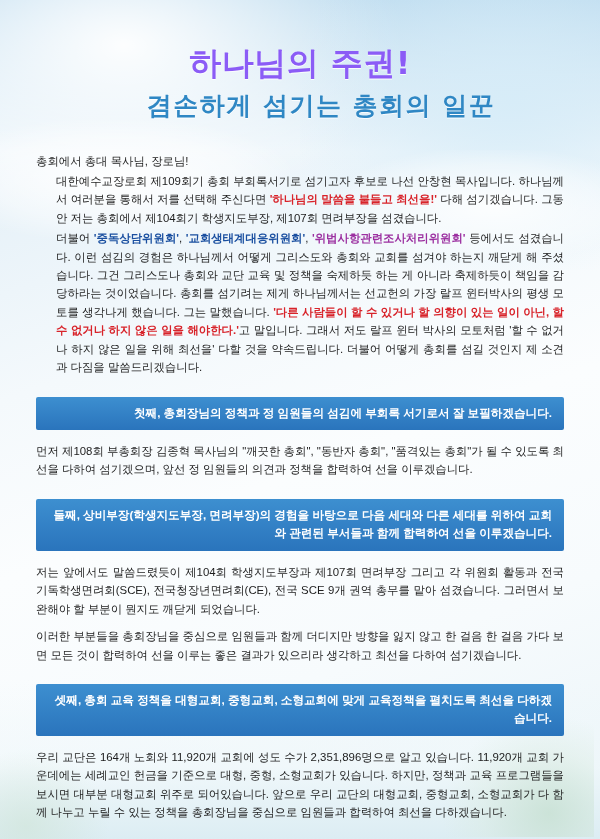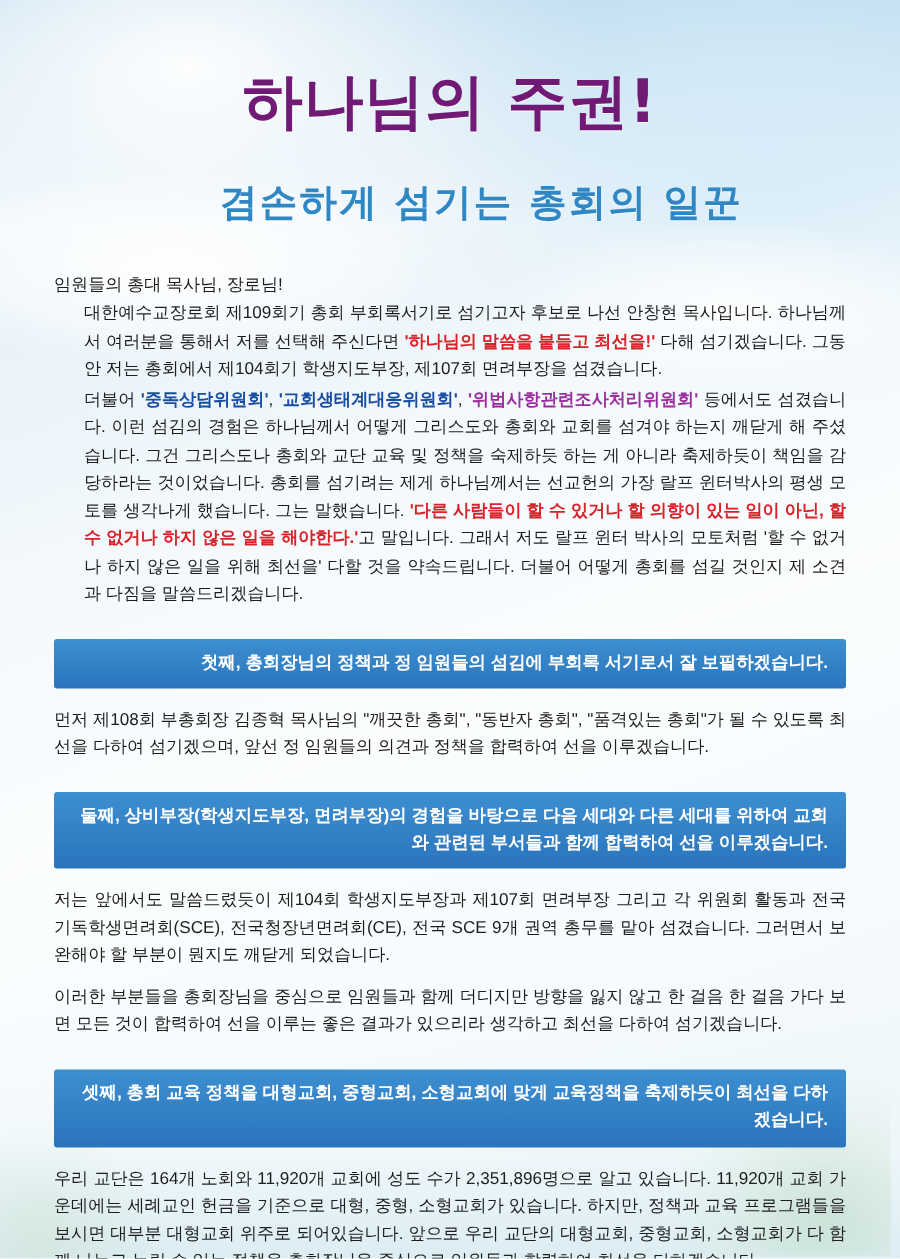--- a/index.html
+++ b/index.html
@@ -60,29 +60,29 @@
   .page { position: relative; width: 600px; height: 839px; }
 
   
   .header {
     position: relative;
     padding-top: 46px;
     text-align: center;
   }
   .title-main {
     font-family: "DejaVu Sans", sans-serif;
-    font-size: 40px;
+    font-size: 32px;
     font-weight: bold;
-    color: #701a75;
+    color: #8b5cf6;
     letter-spacing: 0.5px;
     text-shadow: 0 1px 0 rgba(255,255,255,0.85);
     line-height: 1.1;
   }
   .title-sub {
-    margin-top: 28px;
+    margin-top: 8px;
     font-family: "DejaVu Sans", sans-serif;
     font-size: 25px;
     font-weight: bold;
     color: #2f87c4;
     letter-spacing: 1.5px;
     text-shadow: 0 1px 0 rgba(255,255,255,0.8);
     padding-left: 42px;
   }
 
   
@@ -134,40 +134,40 @@
   <div class="bg-leaf"></div>
   <div class="bg-leaf2"></div>
 
   <div class="header">
     <div class="title-main">하나님의 주권!</div>
     <div class="title-sub">겸손하게 섬기는 총회의 일꾼</div>
   </div>
 
   <div class="content">
 
-    <p class="para lead">임원들의 총대 목사님, 장로님!</p>
+    <p class="para lead">총회에서 총대 목사님, 장로님!</p>
 
     <p class="para">
       <span>대한예수교장로회 제109회기 총회 부회록서기로 섬기고자 후보로 나선 안창현 목사입니다. 하나님께서 여러분을 통해서 저를 선택해 주신다면 </span><span class="hl-red">'하나님의 말씀을 붙들고 최선을!'</span><span> 다해 섬기겠습니다. 그동안 저는 총회에서 제104회기 학생지도부장, 제107회 면려부장을 섬겼습니다.</span>
     </p>
 
     <p class="para">
       <span>더불어 </span><span class="hl-blue">'중독상담위원회'</span><span>, </span><span class="hl-blue">'교회생태계대응위원회'</span><span>, </span><span class="hl-purple">'위법사항관련조사처리위원회'</span><span> 등에서도 섬겼습니다. 이런 섬김의 경험은 하나님께서 어떻게 그리스도와 총회와 교회를 섬겨야 하는지 깨닫게 해 주셨습니다. 그건 그리스도나 총회와 교단 교육 및 정책을 숙제하듯 하는 게 아니라 축제하듯이 책임을 감당하라는 것이었습니다. 총회를 섬기려는 제게 하나님께서는 선교헌의 가장 랄프 윈터박사의 평생 모토를 생각나게 했습니다. 그는 말했습니다. </span><span class="hl-red">'다른 사람들이 할 수 있거나 할 의향이 있는 일이 아닌, 할 수 없거나 하지 않은 일을 해야한다.'</span><span>고 말입니다. 그래서 저도 랄프 윈터 박사의 모토처럼 '할 수 없거나 하지 않은 일을 위해 최선을' 다할 것을 약속드립니다. 더불어 어떻게 총회를 섬길 것인지 제 소견과 다짐을 말씀드리겠습니다.</span>
     </p>
 
     <div class="banner">첫째, 총회장님의 정책과 정 임원들의 섬김에 부회록 서기로서 잘 보필하겠습니다.</div>
     <div class="section-body">
       <p>먼저 제108회 부총회장 김종혁 목사님의 "깨끗한 총회", "동반자 총회", "품격있는 총회"가 될 수 있도록 최선을 다하여 섬기겠으며, 앞선 정 임원들의 의견과 정책을 합력하여 선을 이루겠습니다.</p>
     </div>
 
     <div class="banner two-line">둘째, 상비부장(학생지도부장, 면려부장)의 경험을 바탕으로 다음 세대와 다른 세대를 위하여 교회와 관련된 부서들과 함께 합력하여 선을 이루겠습니다.</div>
     <div class="section-body">
       <p>저는 앞에서도 말씀드렸듯이 제104회 학생지도부장과 제107회 면려부장 그리고 각 위원회 활동과 전국기독학생면려회(SCE), 전국청장년면려회(CE), 전국 SCE 9개 권역 총무를 맡아 섬겼습니다. 그러면서 보완해야 할 부분이 뭔지도 깨닫게 되었습니다.</p>
       <p>이러한 부분들을 총회장님을 중심으로 임원들과 함께 더디지만 방향을 잃지 않고 한 걸음 한 걸음 가다 보면 모든 것이 합력하여 선을 이루는 좋은 결과가 있으리라 생각하고 최선을 다하여 섬기겠습니다.</p>
     </div>
 
-    <div class="banner two-line">셋째, 총회 교육 정책을 대형교회, 중형교회, 소형교회에 맞게 교육정책을 축제하듯이 최선을 다하겠습니다.</div>
+    <div class="banner two-line">셋째, 총회 교육 정책을 대형교회, 중형교회, 소형교회에 맞게 교육정책을 펼치도록 최선을 다하겠습니다.</div>
     <div class="section-body">
       <p>우리 교단은 164개 노회와 11,920개 교회에 성도 수가 2,351,896명으로 알고 있습니다. 11,920개 교회 가운데에는 세례교인 헌금을 기준으로 대형, 중형, 소형교회가 있습니다. 하지만, 정책과 교육 프로그램들을 보시면 대부분 대형교회 위주로 되어있습니다. 앞으로 우리 교단의 대형교회, 중형교회, 소형교회가 다 함께 나누고 누릴 수 있는 정책을 총회장님을 중심으로 임원들과 합력하여 최선을 다하겠습니다.</p>
     </div>
 
   </div>
 </div>
 
 </body></html>

